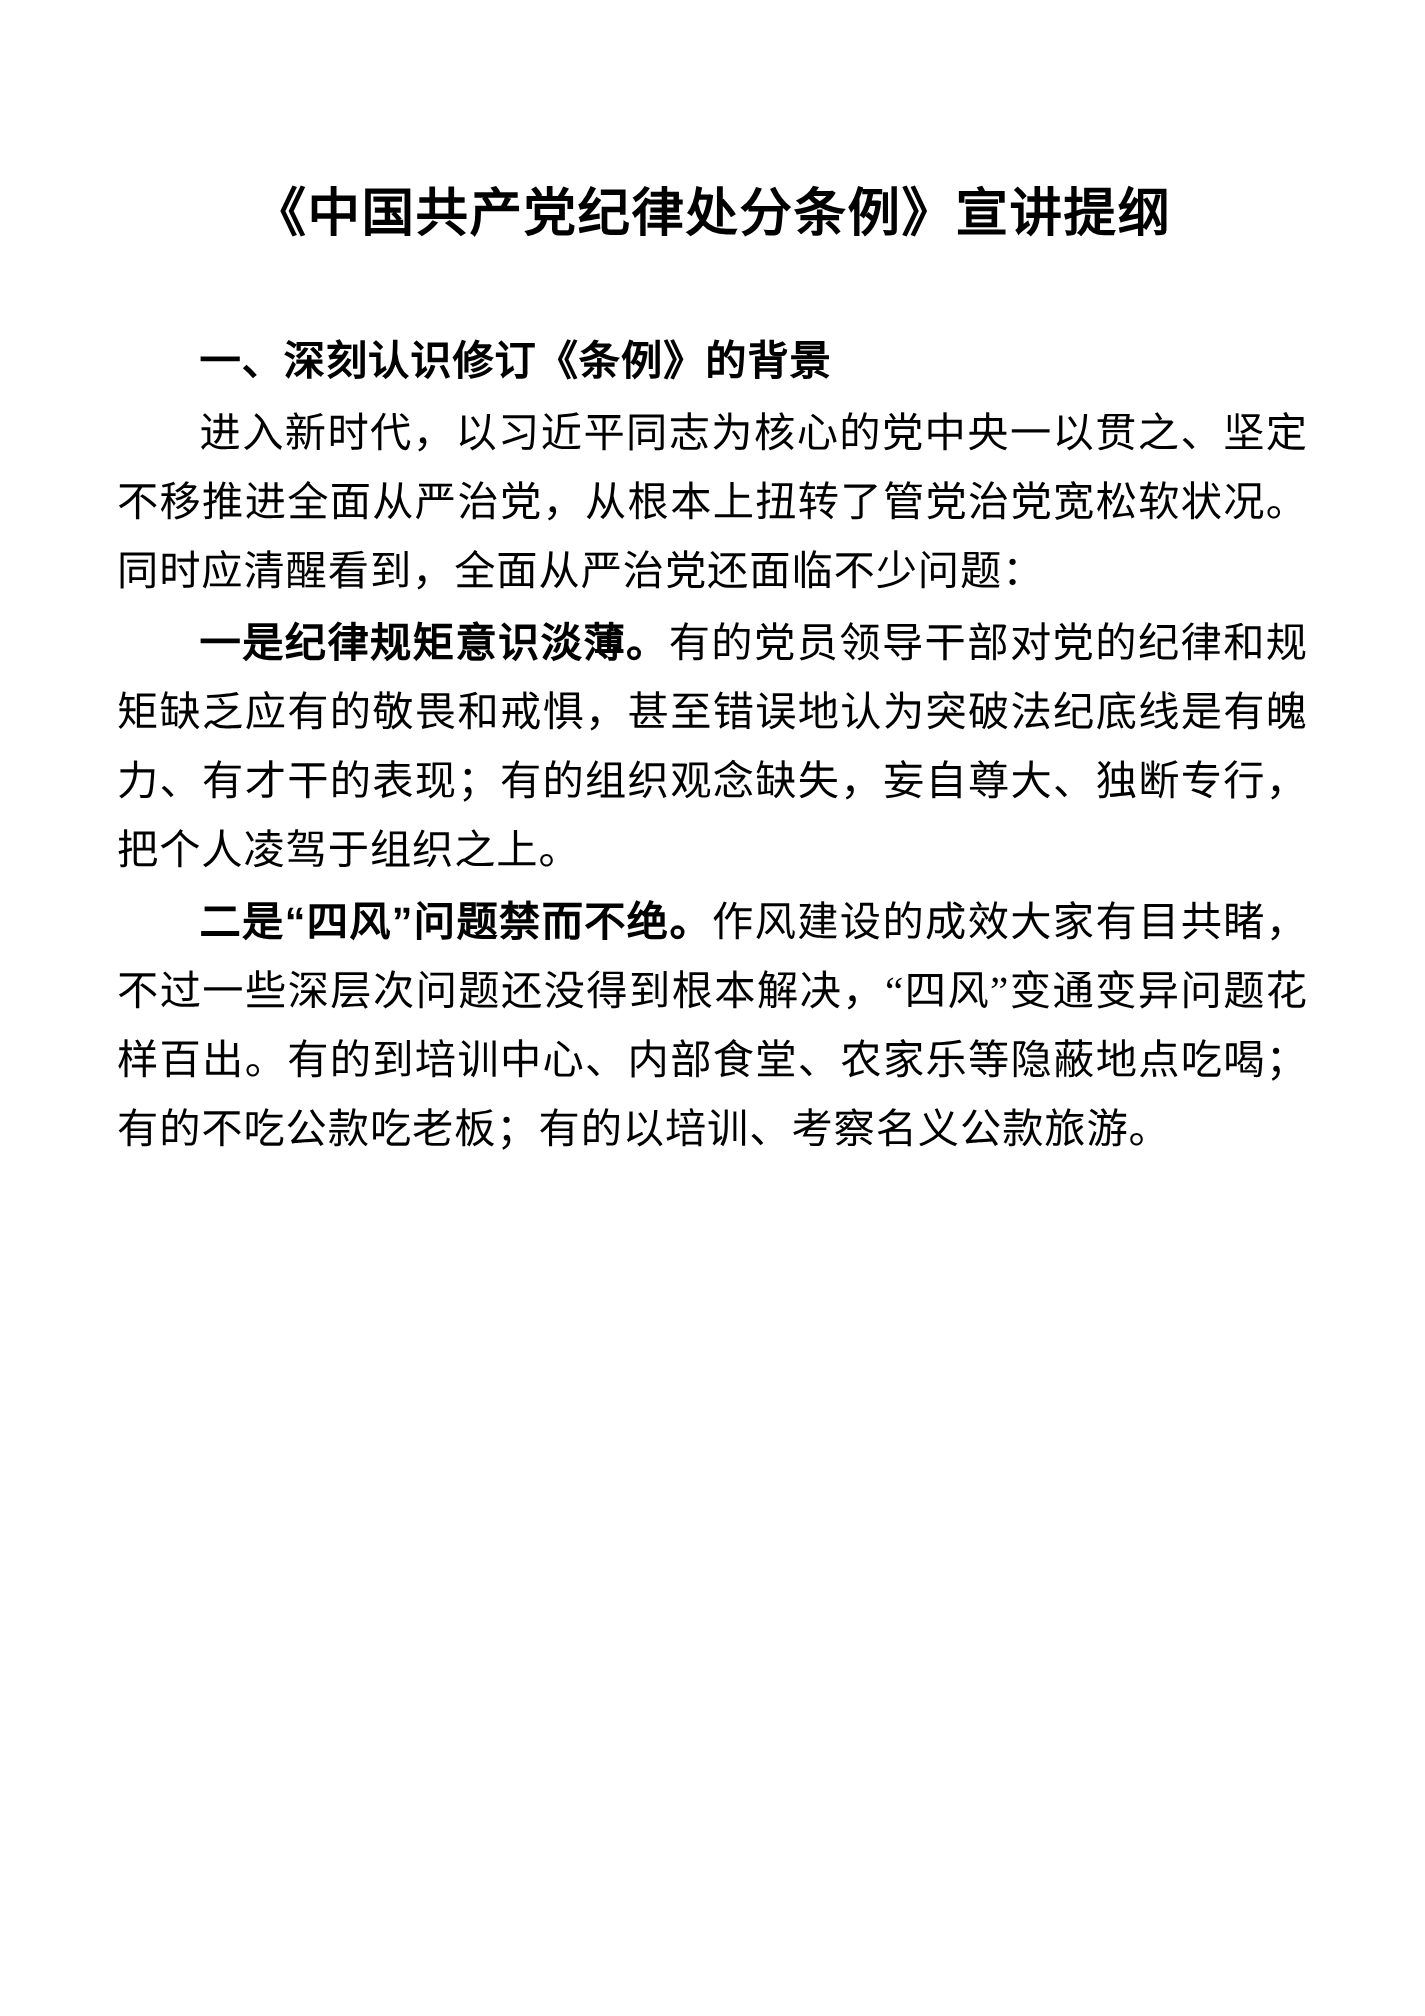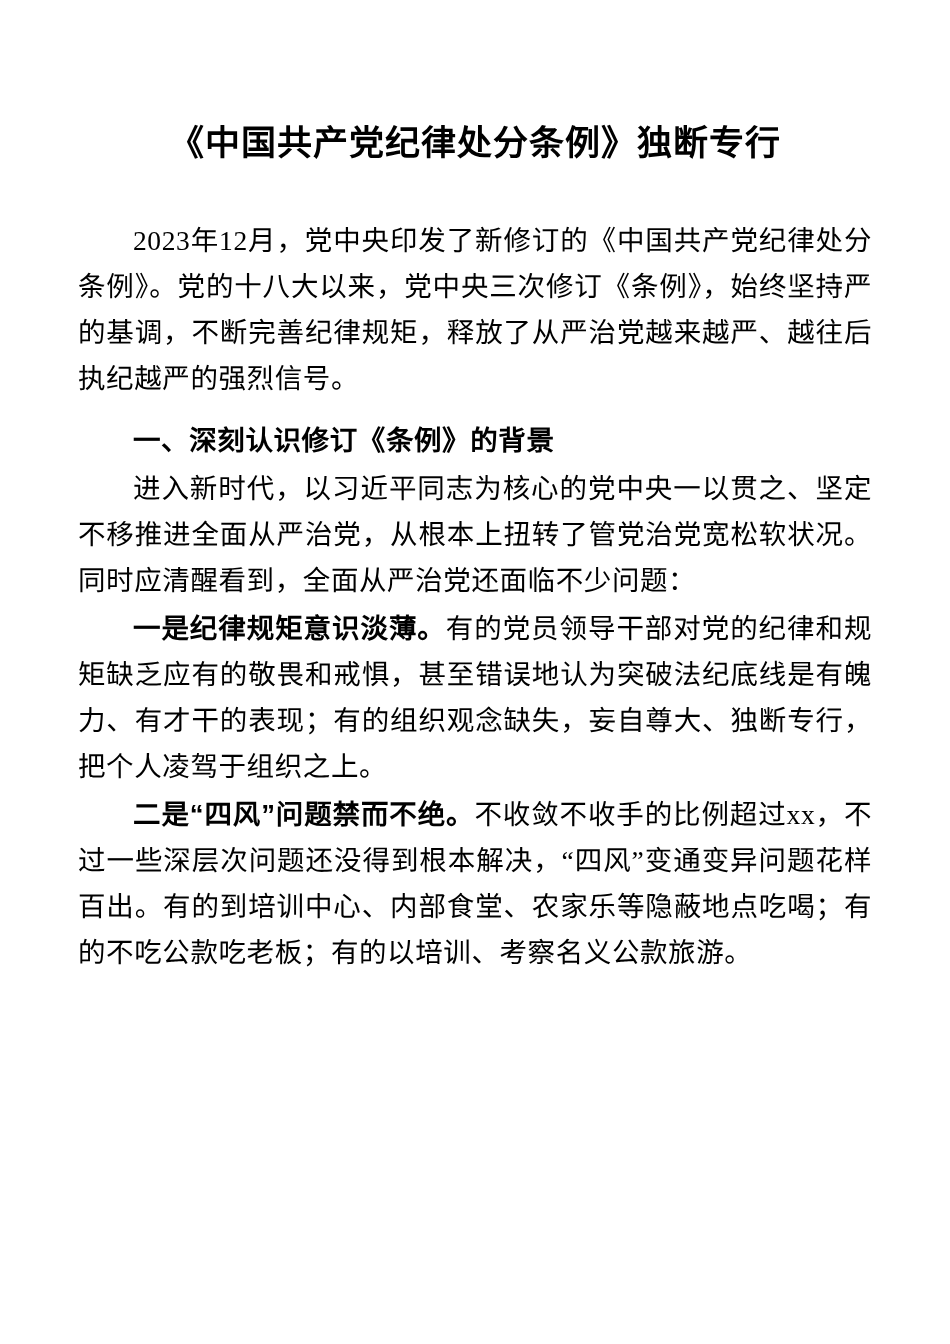--- a/index.html
+++ b/index.html
@@ -55,34 +55,31 @@
   .para .lead {
     font-family: Liberation Sans, sans-serif;
     font-weight: bold;
   }
 </style>
 </head>
 <body>
 
 <div class="page">
 
-  <h1 class="doc-title">《中国共产党纪律处分条例》独断专行</h1>
+  <h1 class="doc-title">《中国共产党纪律处分条例》宣讲提纲</h1>
 
-  <p class="para">
-    <span>2023年12月，党中央印发了新修订的《中国共产党纪律处分条例》。党的十八大以来，党中央三次修订《条例》，始终坚持严的基调，不断完善纪律规矩，释放了从严治党越来越严、越往后执纪越严的强烈信号。</span>
-  </p>
 
   <p class="heading">一、深刻认识修订《条例》的背景</p>
 
   <p class="para">
     <span>进入新时代，以习近平同志为核心的党中央一以贯之、坚定不移推进全面从严治党，从根本上扭转了管党治党宽松软状况。同时应清醒看到，全面从严治党还面临不少问题：</span>
   </p>
 
   <p class="para">
     <span class="lead">一是纪律规矩意识淡薄。</span><span>有的党员领导干部对党的纪律和规矩缺乏应有的敬畏和戒惧，甚至错误地认为突破法纪底线是有魄力、有才干的表现；有的组织观念缺失，妄自尊大、独断专行，把个人凌驾于组织之上。</span>
   </p>
 
   <p class="para">
-    <span class="lead">二是“四风”问题禁而不绝。</span><span>不收敛不收手的比例超过xx，不过一些深层次问题还没得到根本解决，“四风”变通变异问题花样百出。有的到培训中心、内部食堂、农家乐等隐蔽地点吃喝；有的不吃公款吃老板；有的以培训、考察名义公款旅游。</span>
+    <span class="lead">二是“四风”问题禁而不绝。</span><span>作风建设的成效大家有目共睹，不过一些深层次问题还没得到根本解决，“四风”变通变异问题花样百出。有的到培训中心、内部食堂、农家乐等隐蔽地点吃喝；有的不吃公款吃老板；有的以培训、考察名义公款旅游。</span>
   </p>
 
 
 </div>
 
 </body></html>

